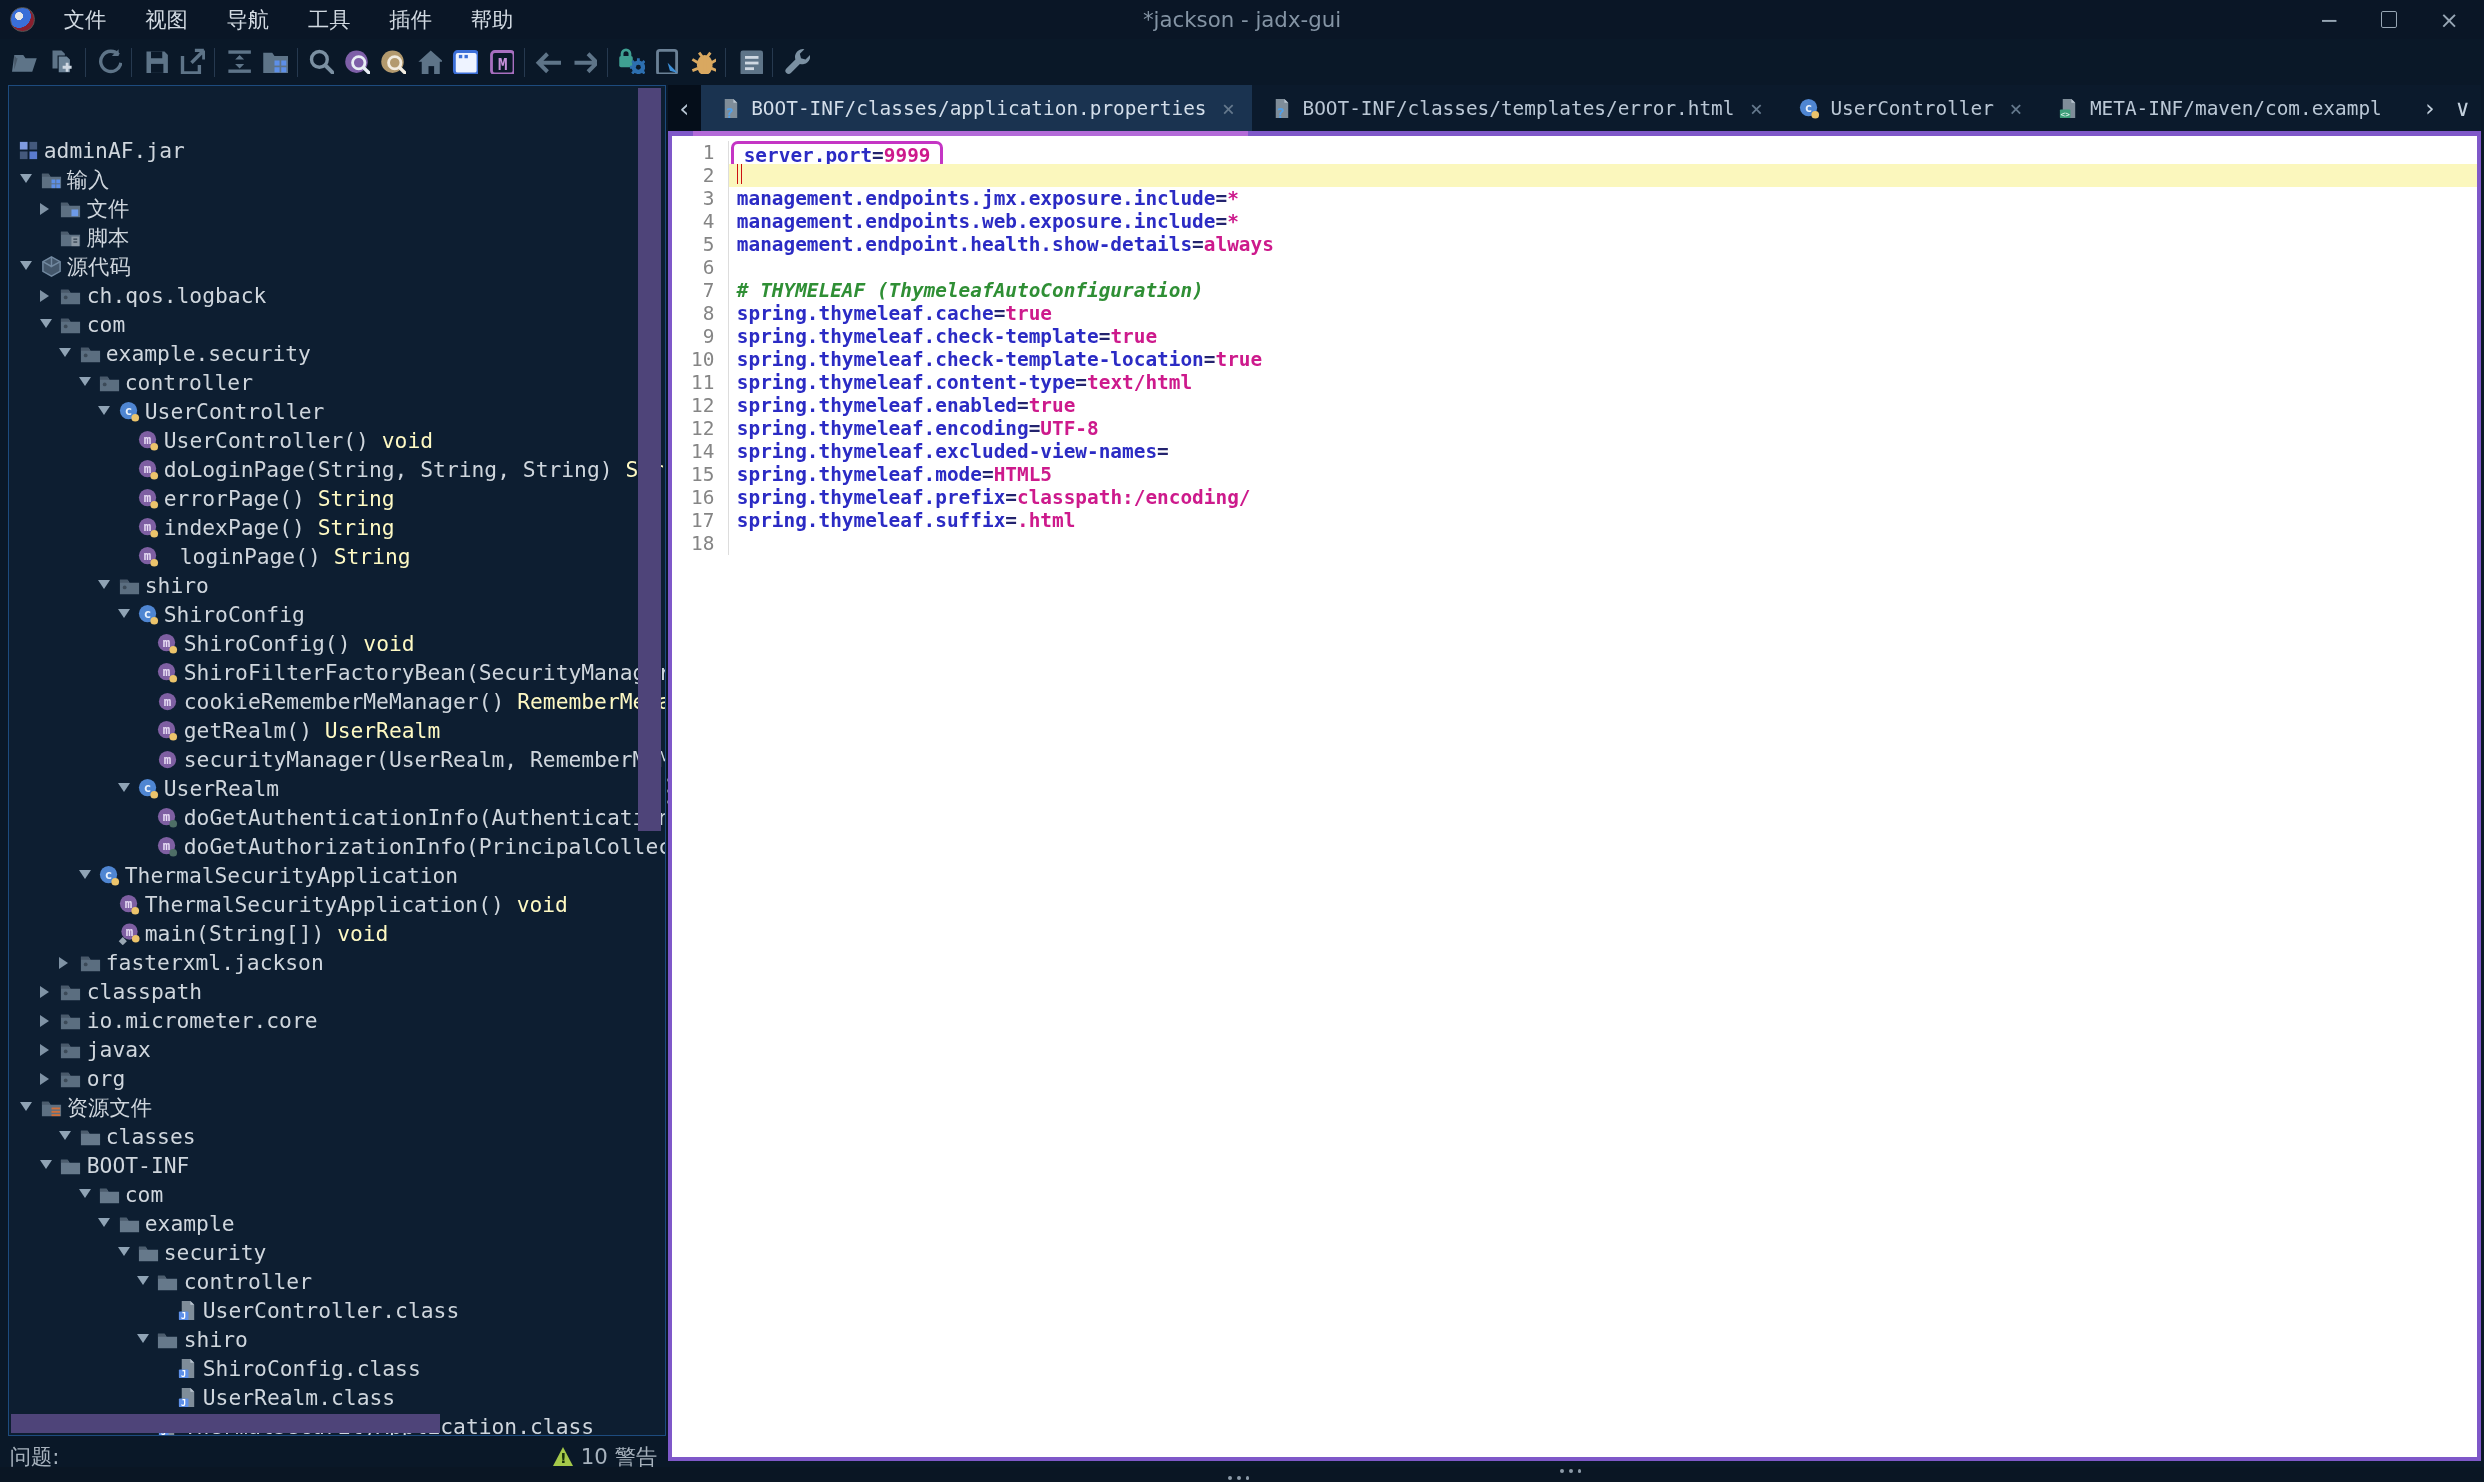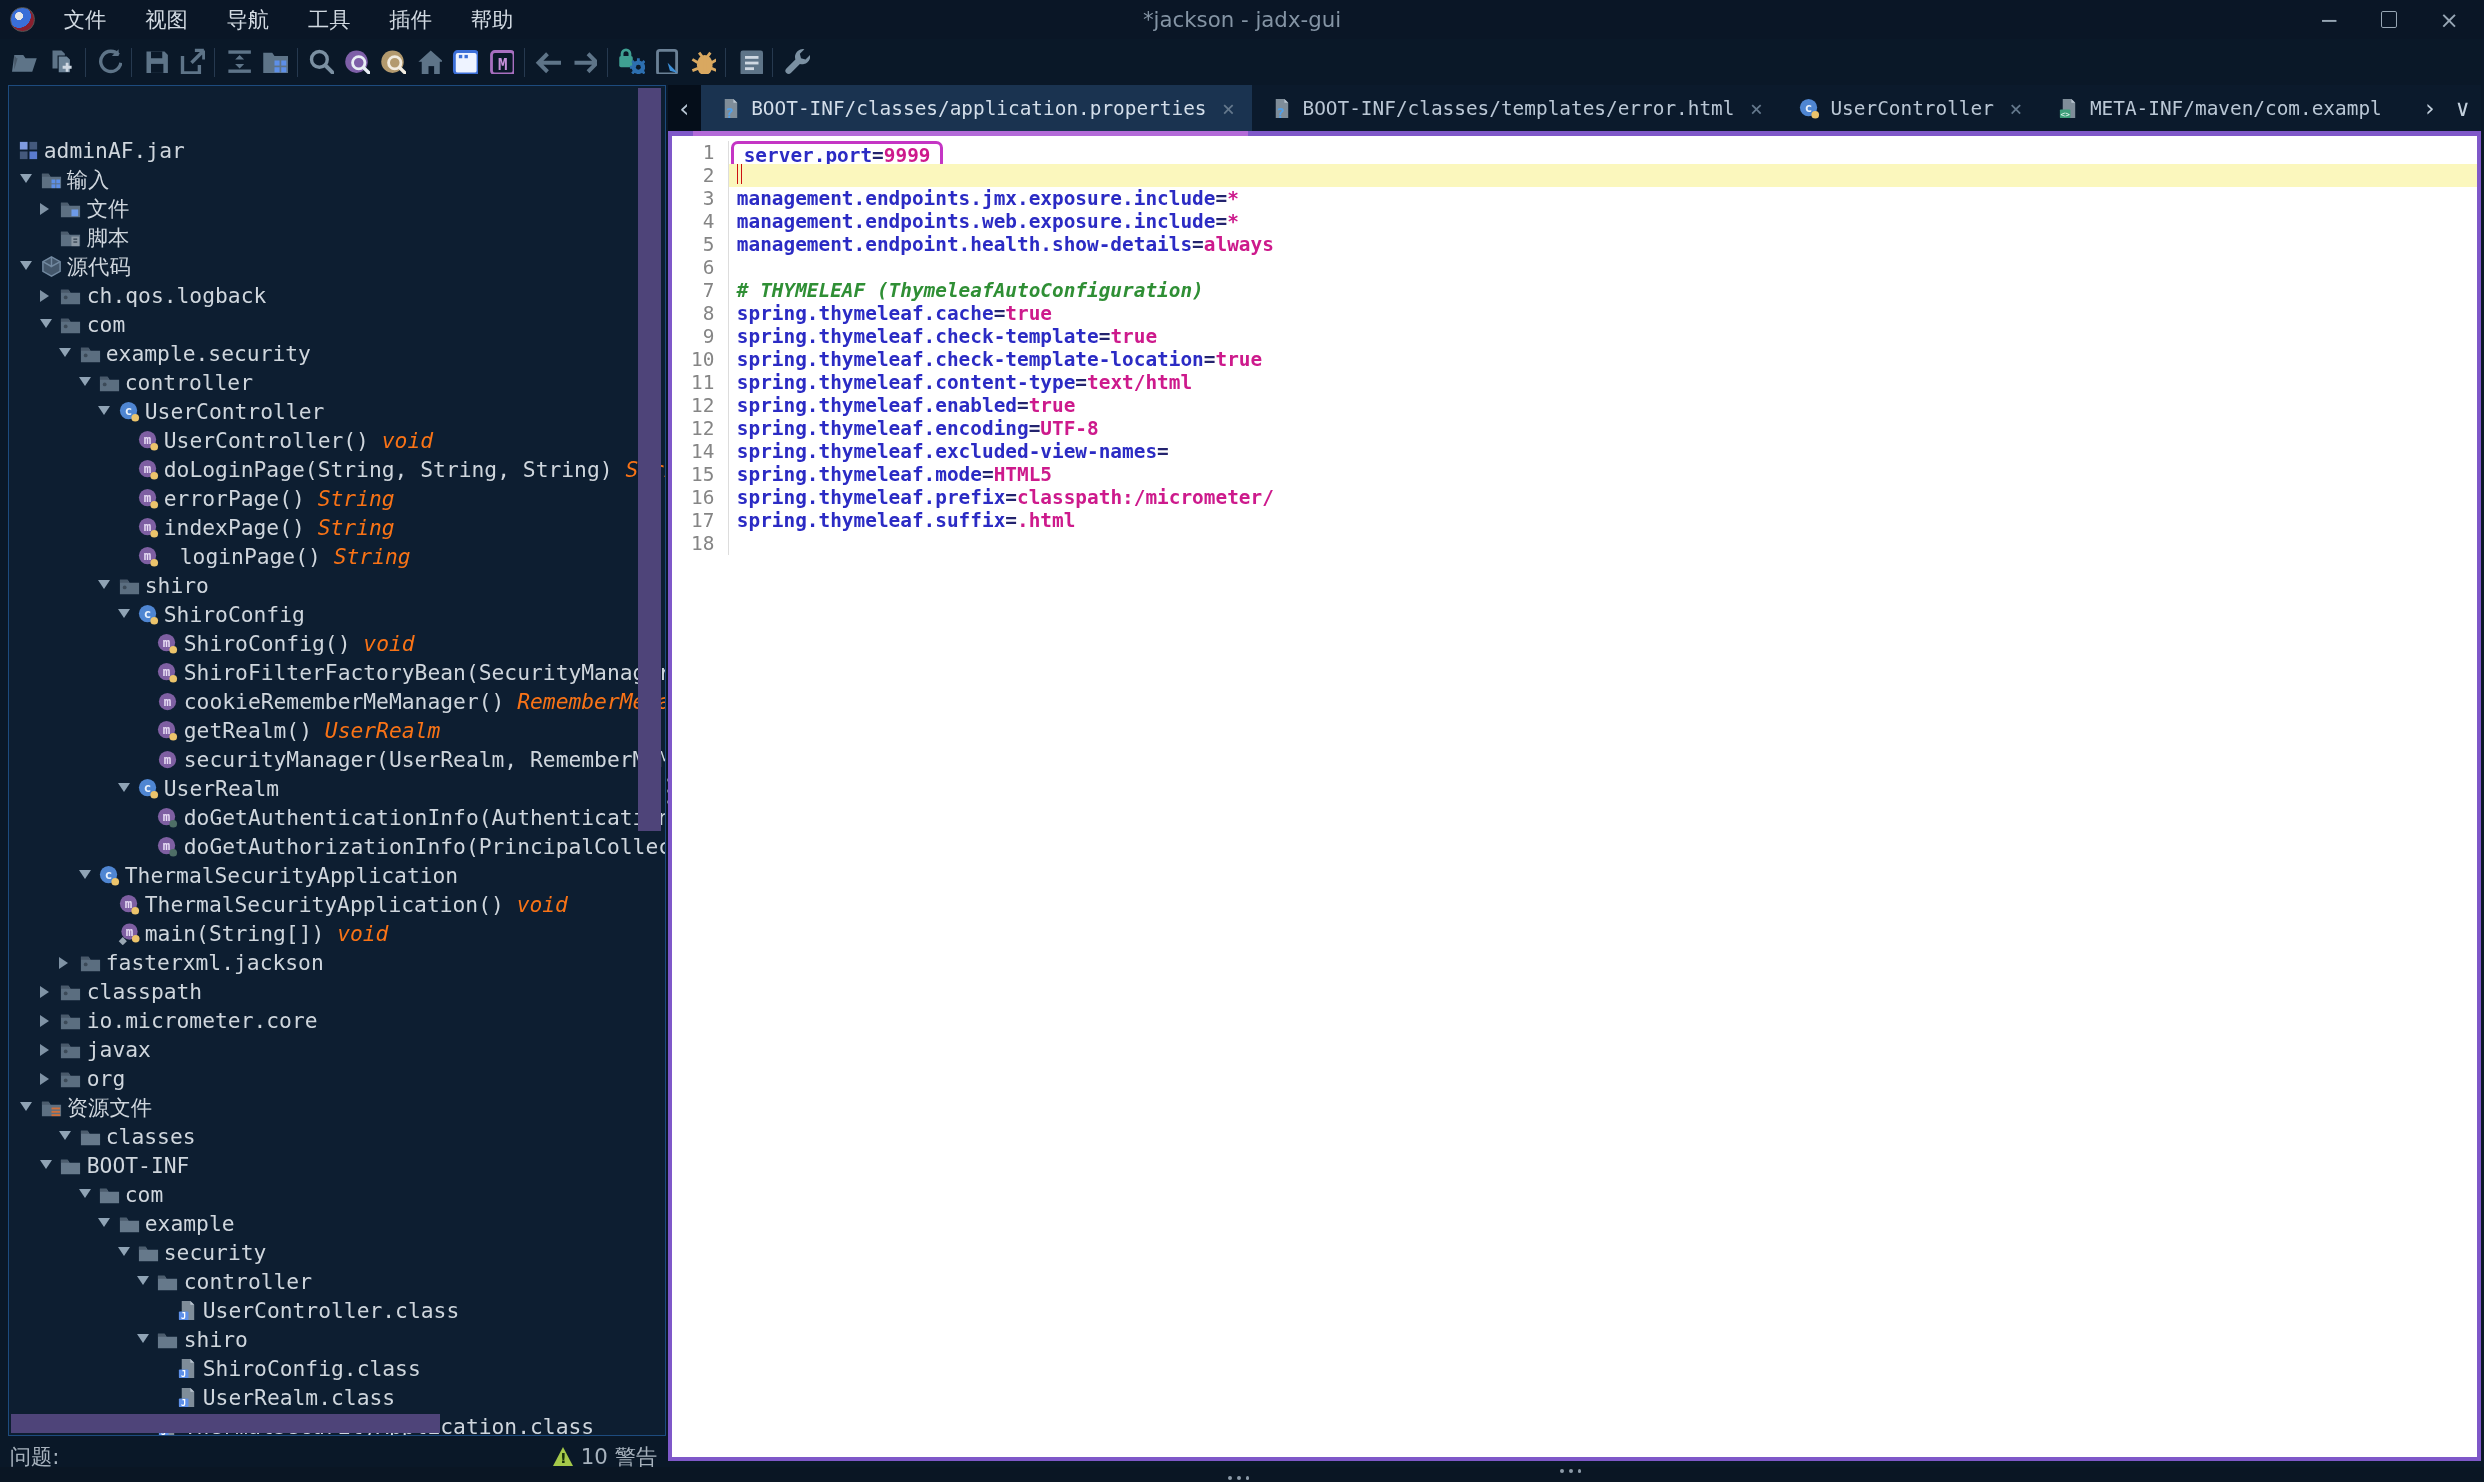--- a/index.html
+++ b/index.html
@@ -26,21 +26,21 @@
 
   .tree-panel { position:absolute; left:7.8px; top:85px; width:658px; height:1351px;
     background:#0d1e31; border:1.9px solid #1d4b7e; overflow:hidden; }
   .tree-inner { position:absolute; left:0; top:1.9px; right:0; bottom:0; overflow:hidden;margin-top:48px; }
   .trow { position:relative; height:29px; width:873px; }
   .trow .arr { position:absolute; top:8.7px; width:0; height:0; }
   .arr.open { border-left:6.8px solid transparent; border-right:6.8px solid transparent; border-top:9.7px solid #8fa3b5; }
   .arr.closed { border-top:6.8px solid transparent; border-bottom:6.8px solid transparent; border-left:9.7px solid #7f93a5; }
   .trow .ticon { position:absolute; top:2.9px; width:23px; height:23px; }
   .trow .tlabel { position:absolute; top:1px; font-size:21.3px; color:#cfd6dd; white-space:pre; line-height:27px;}
-  .trow .tsuffix { color:#f97316;font-style:italic; }
+  .trow .tsuffix { color:#fef9c3; }
 
   .vscroll { position:absolute; right:3.9px; top:1.9px; width:23px; height:743px; background:#4e4479; }
   .hscroll { position:absolute; left:1.9px; bottom:1.9px; width:429px; height:19.4px; background:#4e4479; }
 
   .splitter-dots { position:absolute; left:664px; top:757px; width:9.7px; height:68px;
     display:flex; flex-direction:column; align-items:center; justify-content:center; gap:6.8px;}
   .splitter-dots i { width:3.9px; height:3.9px; border-radius:50%; background:#8595a5; }
 
   .editor-region { position:absolute; left:668px; top:85px; width:1813px; height:1382px; }
   .tabbar { position:absolute; left:0; top:0; width:100%; height:46px; background:#0b1a2c;
@@ -781,21 +781,21 @@
           <span class="lcontent"><span class="seg-k">spring.thymeleaf.excluded-view-names</span><span class="seg-e">=</span></span>
         </div>
         <div class="cline">
           <span class="lnum">15</span>
           <span class="gut-sep"></span>
           <span class="lcontent"><span class="seg-k">spring.thymeleaf.mode</span><span class="seg-e">=</span><span class="seg-v">HTML5</span></span>
         </div>
         <div class="cline">
           <span class="lnum">16</span>
           <span class="gut-sep"></span>
-          <span class="lcontent"><span class="seg-k">spring.thymeleaf.prefix</span><span class="seg-e">=</span><span class="seg-v">classpath:/micrometer/</span></span>
+          <span class="lcontent"><span class="seg-k">spring.thymeleaf.prefix</span><span class="seg-e">=</span><span class="seg-v">classpath:/encoding/</span></span>
         </div>
         <div class="cline">
           <span class="lnum">17</span>
           <span class="gut-sep"></span>
           <span class="lcontent"><span class="seg-k">spring.thymeleaf.suffix</span><span class="seg-e">=</span><span class="seg-v">.html</span></span>
         </div>
         <div class="cline">
           <span class="lnum">18</span>
           <span class="gut-sep"></span>
           <span class="lcontent"></span>

